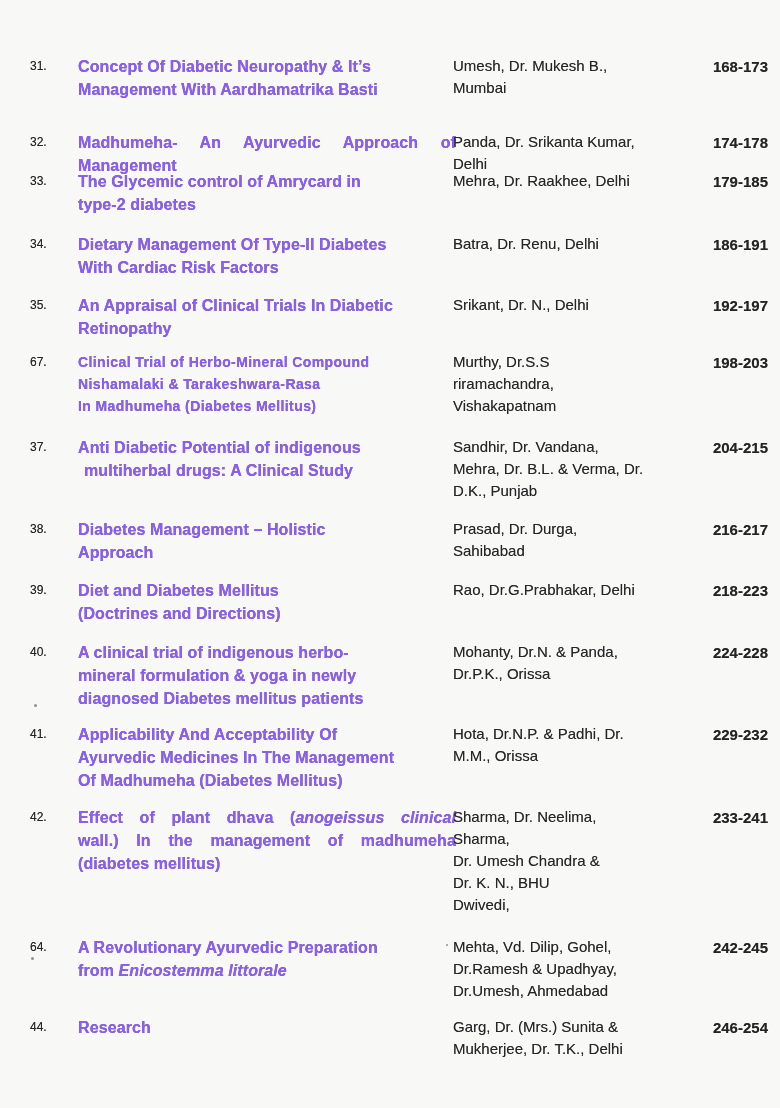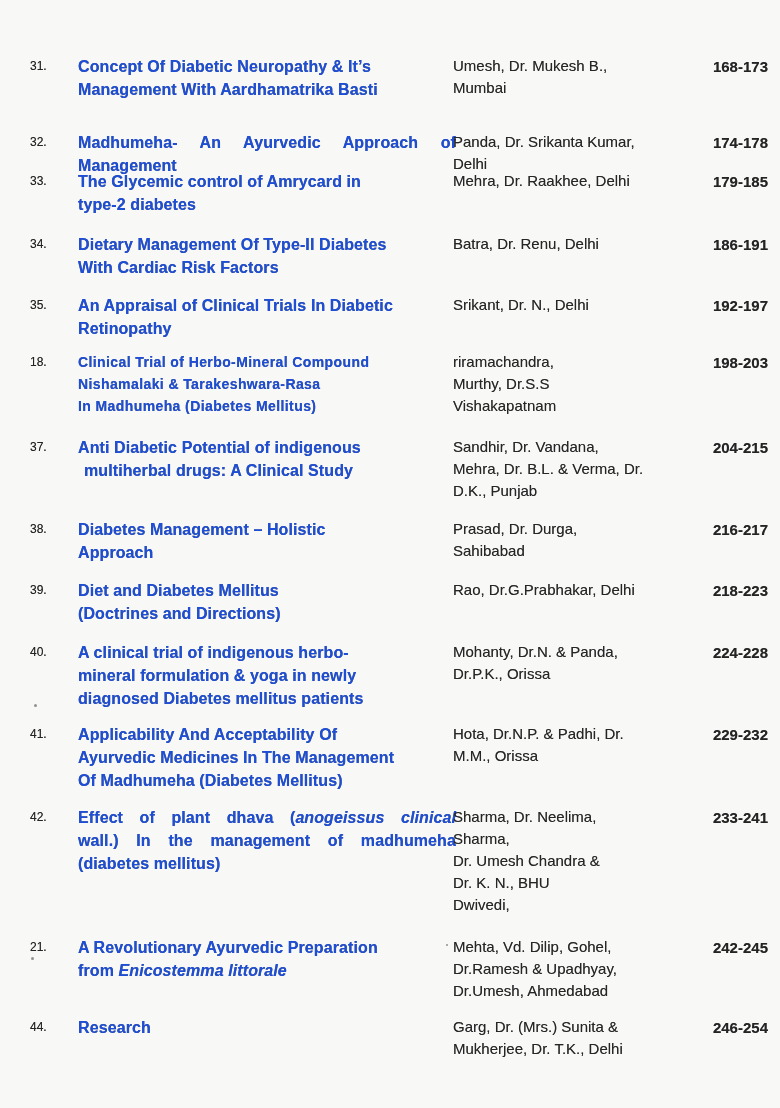--- a/index.html
+++ b/index.html
@@ -38,21 +38,21 @@
   .col { position: absolute; top: 0; }
   .num {
     left: 30px; width: 46px;
     font-size: 12px; line-height: 23px;
     color: #242424;
     text-shadow: 0 0 0.5px rgba(30,30,30,.55);
   }
   .title {
     left: 78px; width: 378px;
     font-size: 16px; font-weight: 700; line-height: 23px;
-    color: #1d4ed8;
+    color: #8b5cf6;
     letter-spacing: 0.1px;
     text-shadow: 0 0 0.6px rgba(10,10,10,.6);
   }
   .title.small {
     font-size: 14px; line-height: 22px; letter-spacing: 0.4px;
   }
   .authors {
     left: 453px; width: 234px;
     font-size: 15px; line-height: 22px;
     color: #262626;
@@ -137,29 +137,29 @@
     <div class="col title">
           <div class="tl"><span>An Appraisal of Clinical Trials In Diabetic</span></div>
           <div class="tl"><span>Retinopathy</span></div>
         </div>
     <div class="col authors">
           <div class="al">Srikant, Dr. N., Delhi</div>
         </div>
     <div class="col pages">192-197</div>
   </div>
       <div class="toc-entry">
-    <div class="col num">18.</div>
+    <div class="col num">67.</div>
     <div class="col title small">
           <div class="tl"><span>Clinical Trial of Herbo-Mineral Compound</span></div>
           <div class="tl"><span>Nishamalaki &amp; Tarakeshwara-Rasa</span></div>
           <div class="tl"><span>In Madhumeha (Diabetes Mellitus)</span></div>
         </div>
     <div class="col authors">
+          <div class="al">Murthy, Dr.S.S</div>
           <div class="al">riramachandra,</div>
-          <div class="al">Murthy, Dr.S.S</div>
           <div class="al">Vishakapatnam</div>
         </div>
     <div class="col pages">198-203</div>
   </div>
       <div class="toc-entry">
     <div class="col num">37.</div>
     <div class="col title">
           <div class="tl"><span>Anti Diabetic Potential of indigenous</span></div>
           <div class="tl indent"><span>multiherbal drugs: A Clinical Study</span></div>
         </div>
@@ -229,21 +229,21 @@
     <div class="col authors">
           <div class="al">Sharma, Dr. Neelima,</div>
           <div class="al">Sharma,</div>
           <div class="al">Dr. Umesh Chandra &amp;</div>
           <div class="al">Dr. K. N., BHU</div>
           <div class="al">Dwivedi,</div>
         </div>
     <div class="col pages">233-241</div>
   </div>
       <div class="toc-entry">
-    <div class="col num">21.</div>
+    <div class="col num">64.</div>
     <div class="col title">
           <div class="tl"><span>A Revolutionary Ayurvedic Preparation</span></div>
           <div class="tl"><span>from </span><span class="it">Enicostemma littorale</span></div>
         </div>
     <div class="col authors">
           <div class="al">Mehta, Vd. Dilip, Gohel,</div>
           <div class="al">Dr.Ramesh &amp; Upadhyay,</div>
           <div class="al">Dr.Umesh, Ahmedabad</div>
         </div>
     <div class="col pages">242-245</div>

